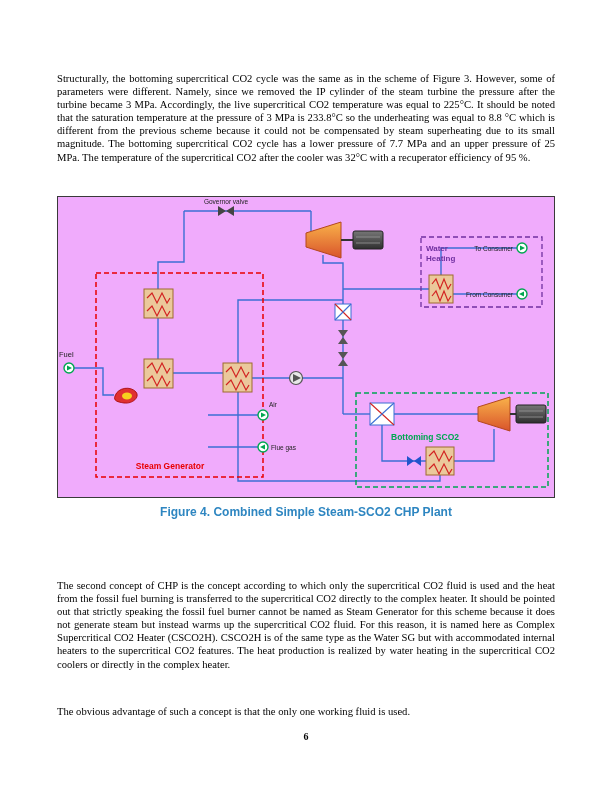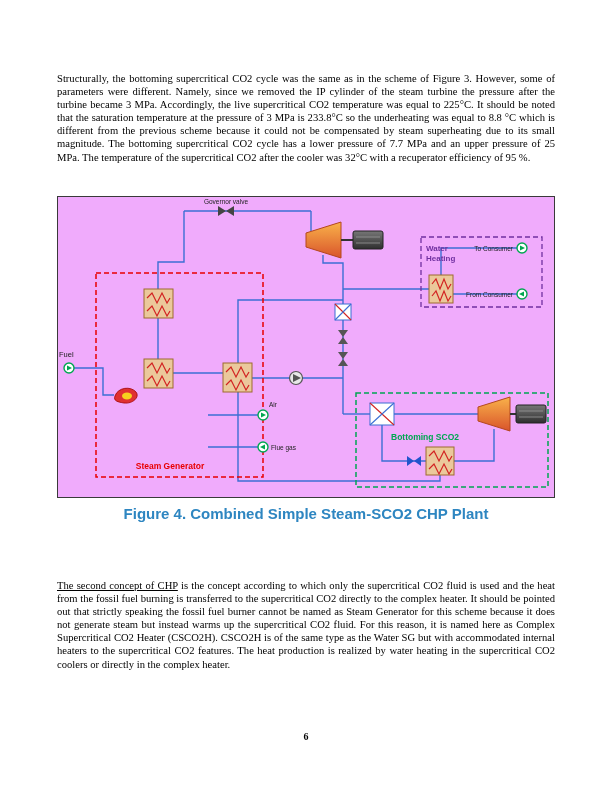--- a/index.html
+++ b/index.html
@@ -13,29 +13,29 @@
     font-size:10.6px; line-height:13.1px; text-align:justify;
   }
   .para1 { top:72px; }
   .figure-box {
     position:absolute; left:57px; top:196px; width:498px; height:302px;
     border:1px solid #3a3a3a; background:#f0abfc;
   }
   .figure-caption {
     position:absolute; left:57px; top:505px; width:498px; text-align:center;
     font-family:"Liberation Sans", sans-serif; font-weight:bold;
-    font-size:15px; color:#2E86C1;
+    font-size:12px; color:#2E86C1;
   }
   .section-heading {
     position:absolute; left:57px; top:548px; width:498px; text-align:center;
     font-weight:bold; font-size:10.8px;
   }
   .para2 { top:579px; }
   .para3 { top:705px; text-align:left; }
-  .underlined { text-decoration:underline; }
+  .underlined { }
   .page-number {
     position:absolute; left:0; top:731px; width:612px; text-align:center;
     font-size:10px; font-weight:bold;
   }
   svg text { font-family:"Liberation Sans", sans-serif; }
 </style>
 </head>
 <body>
 
 <div class="page">
@@ -195,16 +195,17 @@
           <polygon points="363,259 356,264 363,269"></polygon>
       </g>
     </svg>
   </div>
 
   <div class="figure-caption">Figure 4. Combined Simple Steam-SCO2 CHP Plant</div>
 
 
   <p class="body-text para2"><span class="underlined">The second concept of CHP</span><span> is the concept according to which only the supercritical CO2 fluid is used and the heat from the fossil fuel burning is transferred to the supercritical CO2 directly to the complex heater. It should be pointed out that strictly speaking the fossil fuel burner cannot be named as Steam Generator for this scheme because it does not generate steam but instead warms up the supercritical CO2 fluid. For this reason, it is named here as Complex Supercritical CO2 Heater (CSCO2H). CSCO2H is of the same type as the Water SG but with accommodated internal heaters to the supercritical CO2 features. The heat production is realized by water heating in the supercritical CO2 coolers or directly in the complex heater.</span></p>
 
+  <p class="body-text para3">The obvious advantage of such a concept is that the only one working fluid is used.</p>
 
   <div class="page-number">6</div>
 
 </div>
 
 </body></html>

